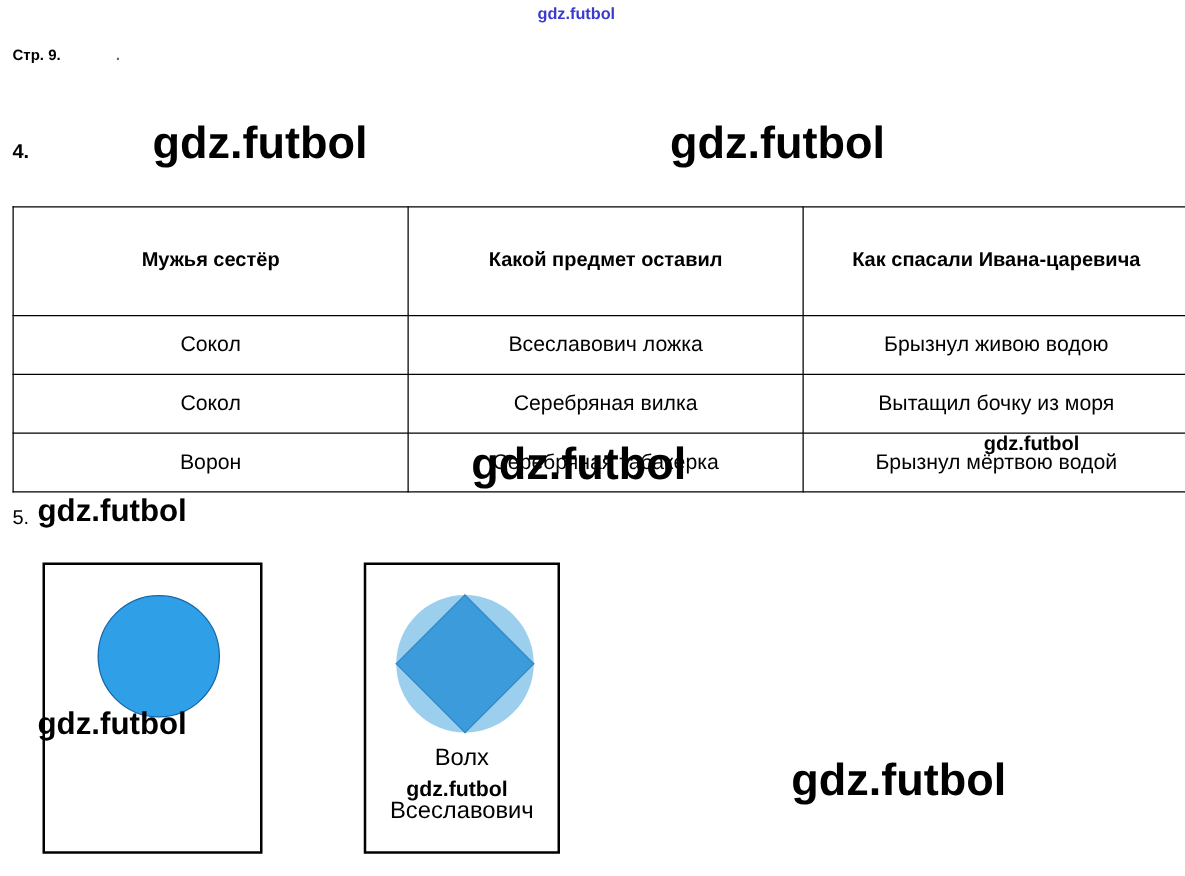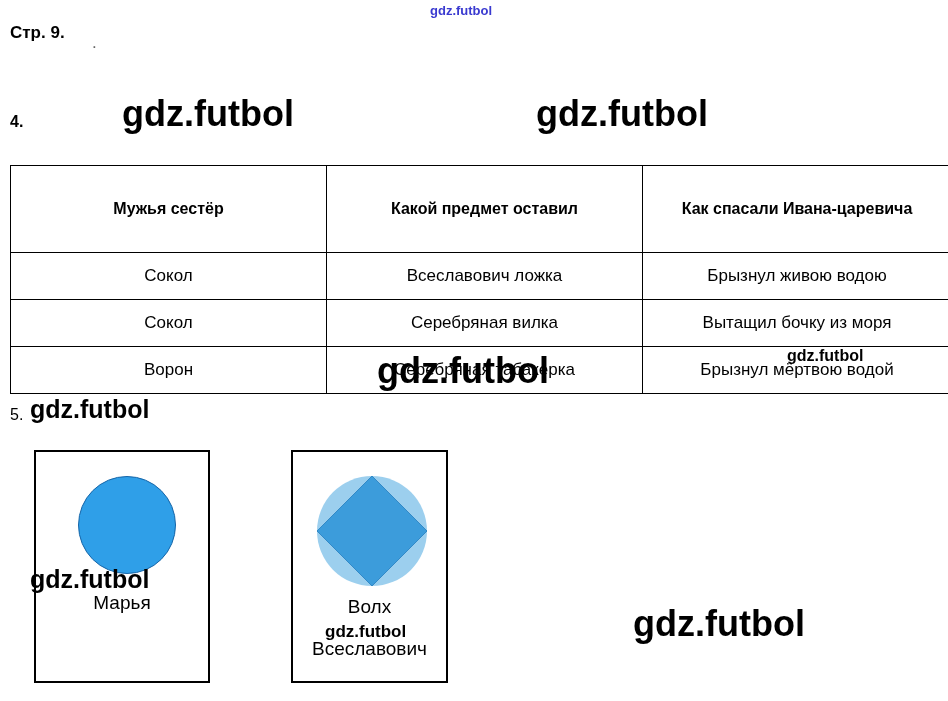--- a/index.html
+++ b/index.html
@@ -90,22 +90,22 @@
     top: 622px;
     font-size: 17px;
     font-weight: bold;
     color: #000;
   }
 
   
   .page-label {
     position: absolute;
     left: 10px;
-    top: 23px;
-    font-size: 17px;
+    top: 37px;
+    font-size: 12px;
     font-weight: bold;
     color: #000;
   }
   .page-label-dot {
     position: absolute;
     left: 92px;
     top: 33px;
     font-size: 17px;
     color: #666;
   }
@@ -260,21 +260,20 @@
   </div>
 
   <div class="wm wm-big3">gdz.futbol</div>
   <div class="wm wm-small1">gdz.futbol</div>
 
   <div class="task-num-5">5.</div>
   <div class="wm wm-med1">gdz.futbol</div>
 
   <div class="fig-box fig-box-1">
     <div class="circle-shape"></div>
-    <div class="fig-label fig1-line1">Марья</div>
   </div>
 
   <div class="fig-box fig-box-2">
     <div class="diamond-shape">
       <svg width="114" height="114" viewBox="0 0 114 114" xmlns="http://www.w3.org/2000/svg">
         <polygon points="57,2 112,57 57,112 2,57" fill="#2b8fd4" stroke="#1565a8" stroke-width="1"></polygon>
         <path d="M57,2 A55,55 0 0 0 57,112 A55,55 0 0 0 57,2 Z" fill="#4aa8e0" opacity="0.55"></path>
       </svg>
     </div>
     <div class="fig-label fig2-line1">Волх</div>

